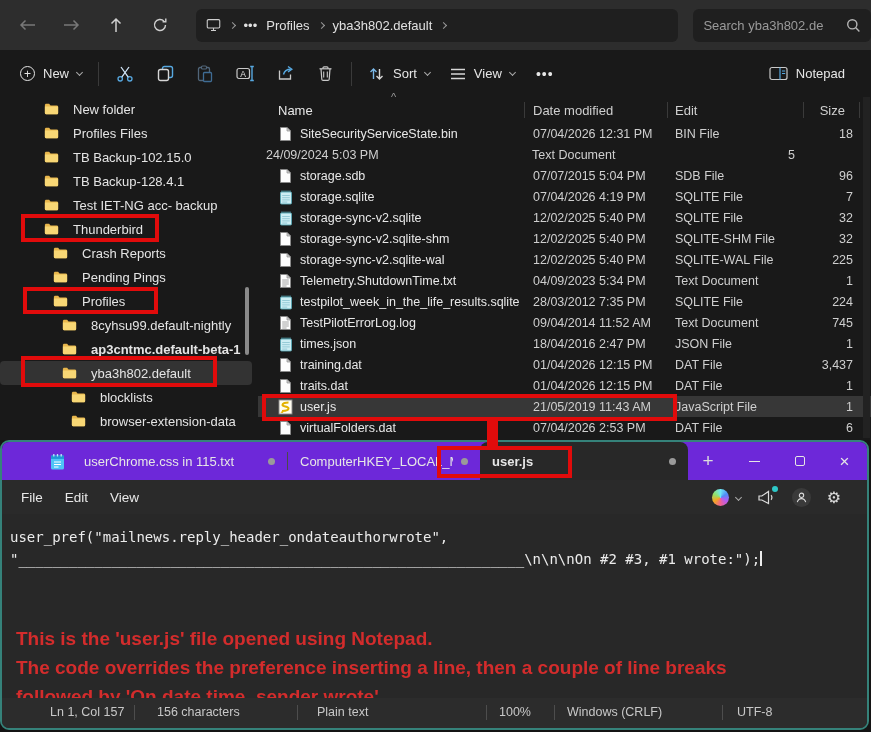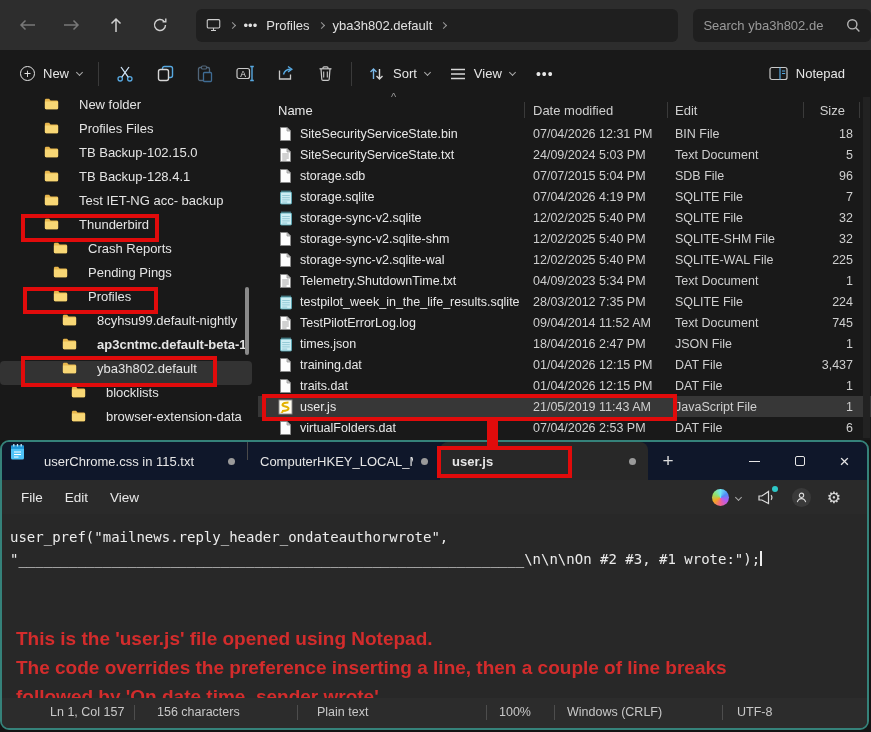--- a/index.html
+++ b/index.html
@@ -29,21 +29,21 @@
   .icobtn { width:40px; height:34px; display:flex; align-items:center; justify-content:center;
     background:none; border:none; cursor:pointer; }
   .vsep { width:1px; height:24px; background:#3a3a3a; margin:0 6px; }
   .plus-circle { width:15px; height:15px; border:1.3px solid #e6e6e6; border-radius:50%;
     display:inline-flex; align-items:center; justify-content:center; font-size:12px; color:#e6e6e6; line-height:1; }
   .more-dots { color:#e6e6e6; font-size:14px; letter-spacing:1px; }
   .spacer { flex:1; }
 
   
   #tree { position:absolute; left:0; top:97px; width:258px; height:343px; overflow:hidden; }
-  .trow { height:24px; display:flex; gap:20px; color:#e4e4e4; font-size:13px;
+  .trow { height:24px; display:flex; align-items:center; gap:14px; color:#e4e4e4; font-size:13px;
     cursor:pointer; margin:0 6px 0 0; }
   .trow.sel { background:#333333; border-radius:4px; }
   .tlabel { white-space:nowrap; }
   .side-scroll { position:absolute; left:245px; top:287px; width:4px; height:68px;
     background:#8a8a8a; border-radius:2px; }
 
   
   #filelist { position:absolute; left:258px; top:97px; right:0; bottom:0; }
   .fheader { display:grid; grid-template-columns:267px 143px 135px 58px; height:26px;
     align-items:center; color:#c9c9c9; font-size:13px; position:relative; }
@@ -60,21 +60,21 @@
     white-space:nowrap; overflow:hidden; }
   .fic { display:inline-flex; width:15px; justify-content:center; }
   .cdate { color:#cfcfcf; padding-left:8px; white-space:nowrap; }
   .ctype { color:#cfcfcf; padding-left:7px; white-space:nowrap; }
   .csize { color:#cfcfcf; text-align:right; padding-right:8px; }
   .list-scroll { position:absolute; right:1px; top:0; width:7px; bottom:2px; background:#222; }
 
   
   #notepad { position:absolute; left:0; top:440px; width:869px; height:290px; background:#282828;
     border:2px solid #35827a; border-radius:9px; overflow:hidden; }
-  .np-tabbar { height:38px; background:#0f172a; display:flex; align-items:flex-start; }
+  .np-tabbar { height:38px; background:#6d28d9; display:flex; align-items:center;padding-left:40px; }
   .np-appicon { width:30px; display:flex; justify-content:center; }
   .np-tab { height:38px; display:flex; align-items:center; padding:0 12px; gap:8px;
     color:#e6e6e6; font-size:13px; cursor:pointer; }
   .np-tab .tab-label { white-space:nowrap; overflow:hidden; flex:1; }
   .np-tab.active { background:#282828; border-radius:8px 8px 0 0; font-weight:bold; }
   .dirty-dot { width:7px; height:7px; border-radius:50%; background:#9a9a9a; flex:none; }
   .tab-sep { width:1px; height:18px; background:#4a4a4a; }
   .np-newtab { width:40px; height:38px; background:none; border:none; color:#dcdcdc; font-size:19px; cursor:pointer; }
   .np-controls { margin-left:auto; display:flex; }
   .npc { width:45px; height:38px; display:flex; align-items:center; justify-content:center;
@@ -393,30 +393,20 @@
                   <path d="M8 1.5L11.5 5H8z" fill="#cfcfcf" stroke="#8a8a8a" stroke-width=".7"></path>
                 </svg>
               </span>
               <span class="ftext">SiteSecurityServiceState.bin</span>
             </span>
             <span class="cdate">07/04/2026 12:31 PM</span>
             <span class="ctype">BIN File</span>
             <span class="csize">18</span>
           </div>
           <div class="frow">
-            <span class="cname">
-              <span class="fic">
-                <svg width="13" height="16" viewBox="0 0 13 16">
-                  <path d="M1.5 1.5h6.5l3.5 3.5v9.5H1.5z" fill="#fdfdfd" stroke="#8a8a8a" stroke-width=".9"></path>
-                  <path d="M8 1.5L11.5 5H8z" fill="#cfcfcf" stroke="#8a8a8a" stroke-width=".7"></path>
-                  <path d="M3.2 7h6.6M3.2 9h6.6M3.2 11h6.6M3.2 13h4.4" stroke="#9a9a9a" stroke-width=".9"></path>
-                </svg>
-              </span>
-              <span class="ftext">SiteSecurityServiceState.txt</span>
-            </span>
             <span class="cdate">24/09/2024 5:03 PM</span>
             <span class="ctype">Text Document</span>
             <span class="csize">5</span>
           </div>
           <div class="frow">
             <span class="cname">
               <span class="fic">
                 <svg width="13" height="16" viewBox="0 0 13 16">
                   <path d="M1.5 1.5h6.5l3.5 3.5v9.5H1.5z" fill="#fdfdfd" stroke="#8a8a8a" stroke-width=".9"></path>
                   <path d="M8 1.5L11.5 5H8z" fill="#cfcfcf" stroke="#8a8a8a" stroke-width=".7"></path>

